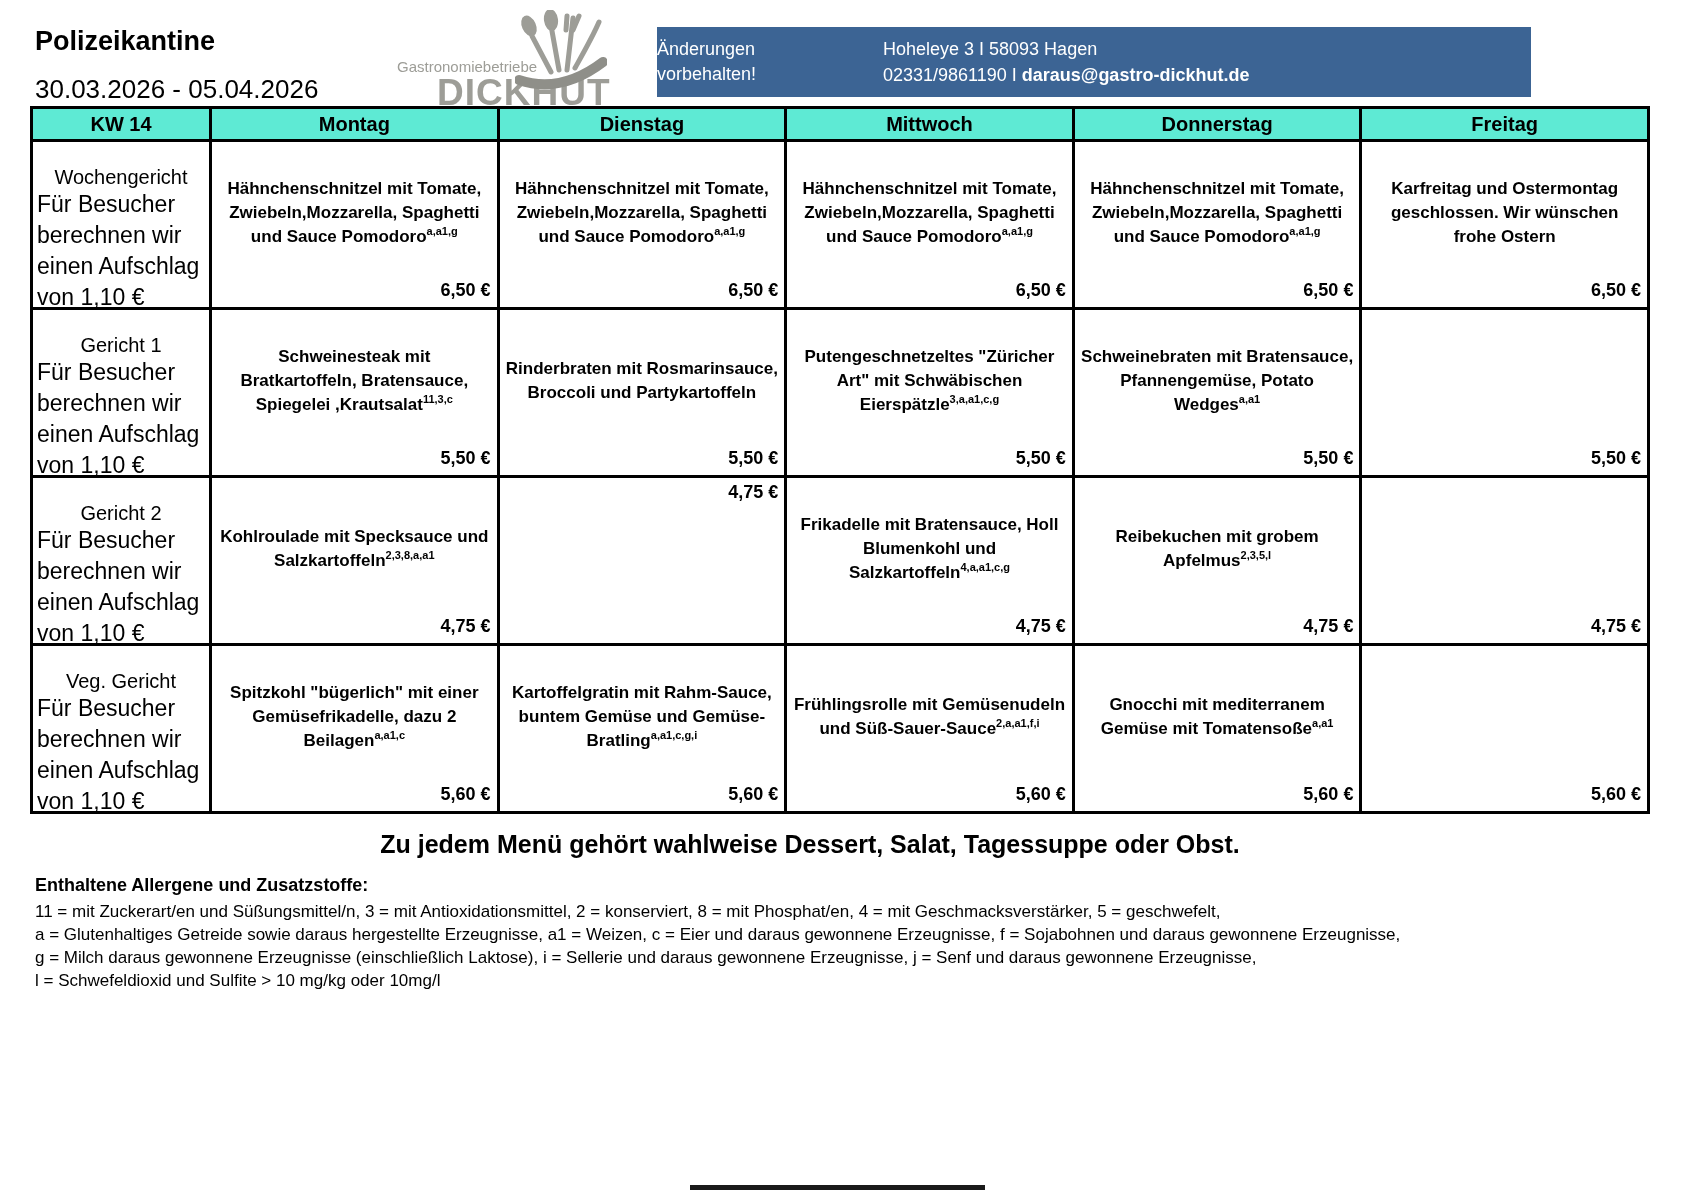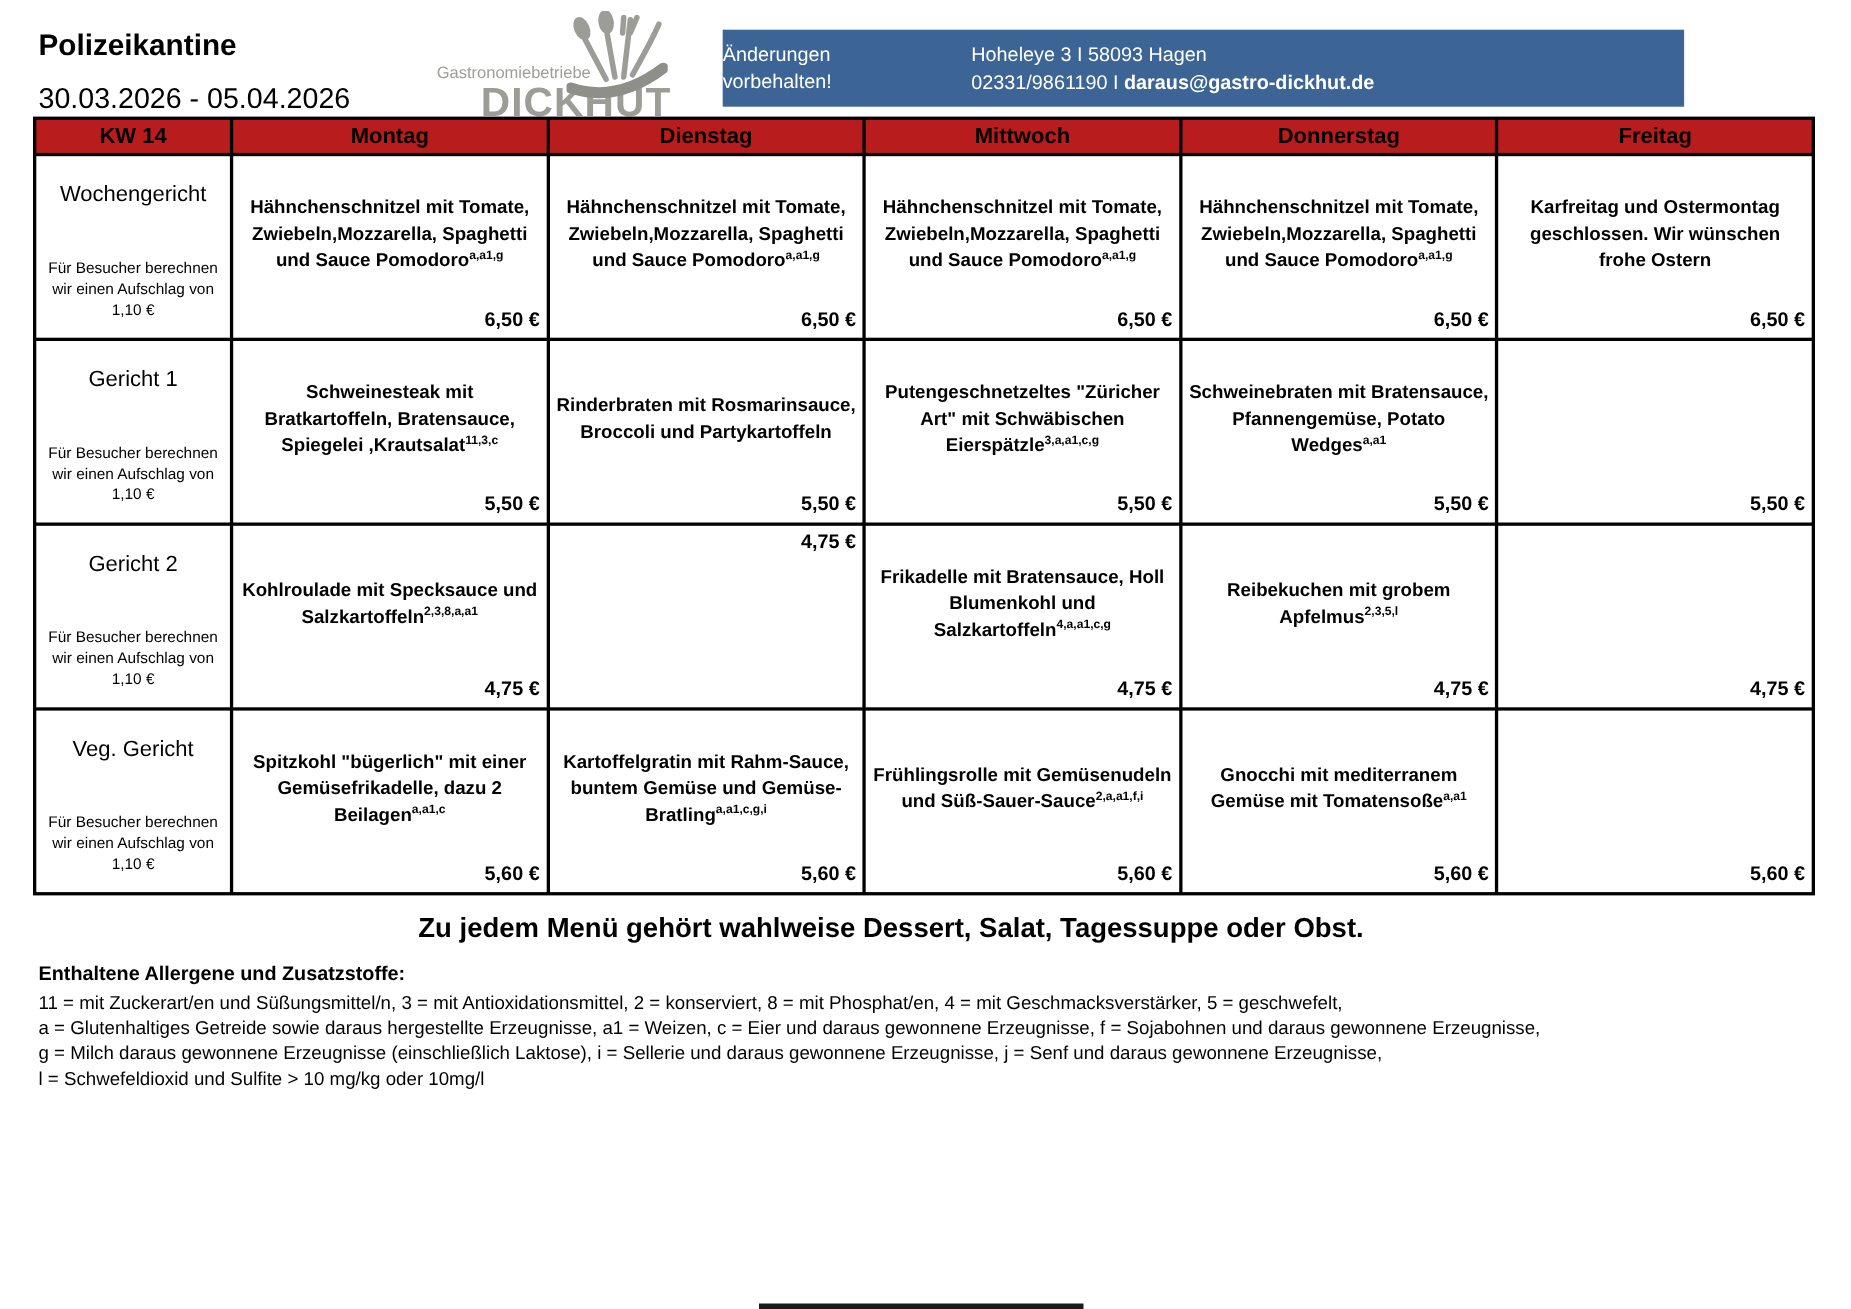--- a/index.html
+++ b/index.html
@@ -20,30 +20,30 @@
   .banner{position:absolute;left:657px;top:27px;width:874px;height:70px;background:#3c6494;
     color:#fff;font-size:18px;display:flex;align-items:center;}
   .banner .bnote{width:192px;line-height:25px;}
   .banner .contact{margin-left:34px;line-height:26px;}
   .banner b{font-weight:bold;}
 
   
   .menu-table{position:absolute;left:30px;top:106px;width:1620px;box-sizing:border-box;
     display:grid;grid-template-columns:176px repeat(5,1fr);grid-template-rows:30px repeat(4,165px);
     background:#000;padding:3px;gap:3px;}
-  .th{background:#b91c1c;display:flex;align-items:center;justify-content:center;font-weight:bold;font-size:20px;}
+  .th{background:#5eead4;display:flex;align-items:center;justify-content:center;font-weight:bold;font-size:20px;}
   .cell{background:#fff;display:flex;flex-direction:column;align-items:flex-end;padding:4px 6px;box-sizing:border-box;}
   .dish{flex:1;display:flex;align-items:center;justify-content:center;text-align:center;
     font-weight:bold;font-size:17px;line-height:1.42;}
   .dish sup{font-size:11px;font-weight:bold;line-height:0;}
   .price{text-align:center;font-weight:bold;font-size:18px;flex:0 0 auto;padding-bottom:2px;}
   .rowlabel{background:#fff;display:flex;flex-direction:column;justify-content:space-between;align-items:center;
-    text-align:center;box-sizing:border-box;padding:24px 4px 16px;}
+    text-align:left;box-sizing:border-box;padding:24px 4px 16px;}
   .rowlabel .rname{font-size:20px;}
-  .rowlabel .note{font-size:14px;line-height:1.35;}
+  .rowlabel .note{font-size:23px;line-height:1.35;}
 
   .menu-note{position:absolute;left:30px;top:830px;width:1560px;text-align:center;font-size:25px;font-weight:bold;}
   .allergens{position:absolute;left:35px;top:874px;font-size:17px;line-height:23px;}
   .allergens .atitle{font-weight:bold;font-size:18px;margin-bottom:3px;}
   .page-edge{position:absolute;left:690px;top:1185px;width:295px;height:5px;background:#1a1a1a;}
 </style>
 </head>
 <body>
 
 <div class="page-title">Polizeikantine</div>

